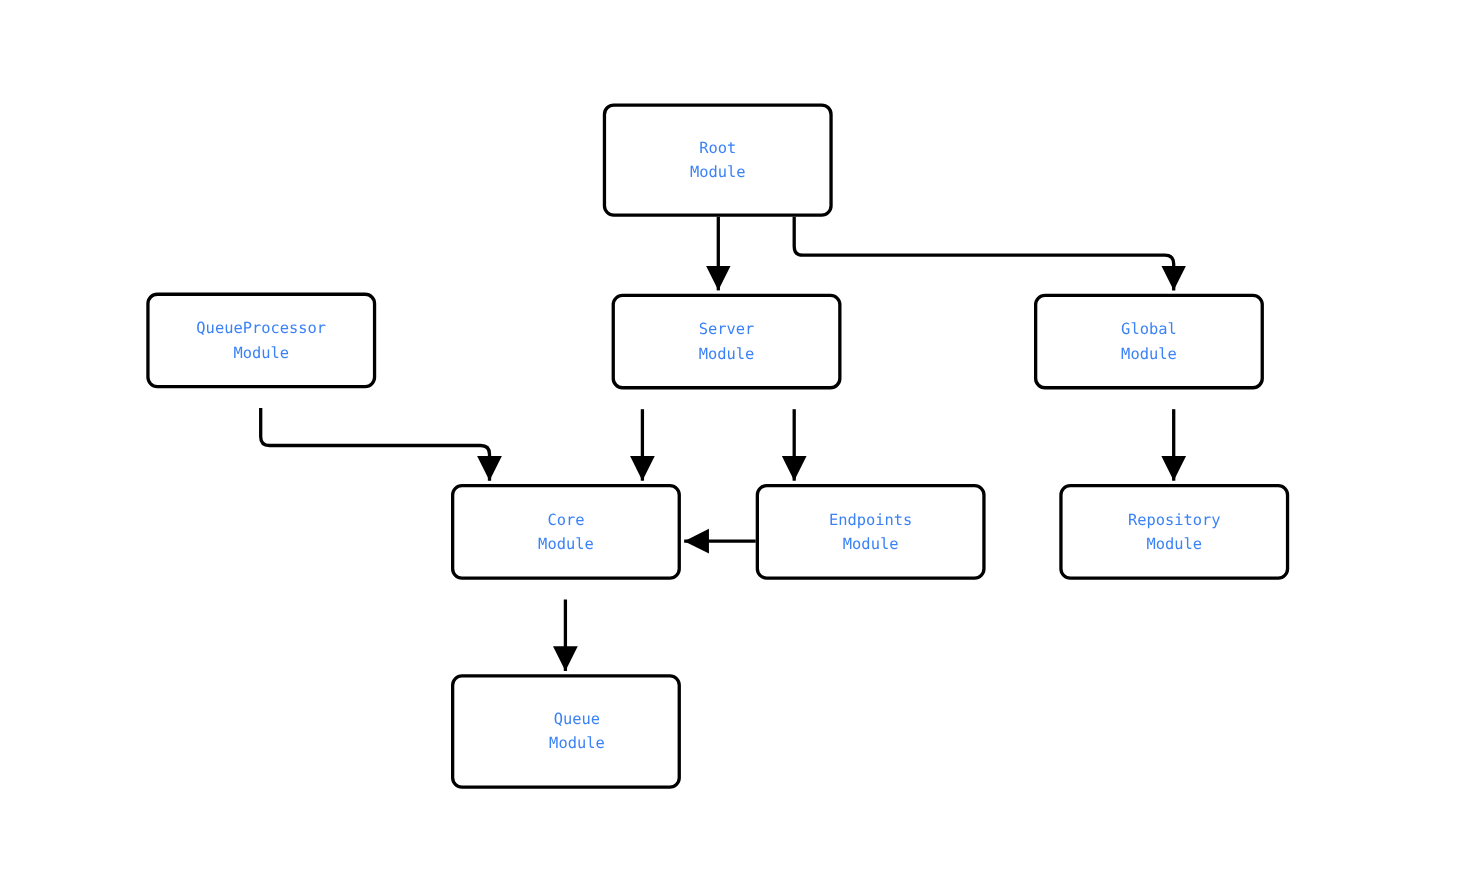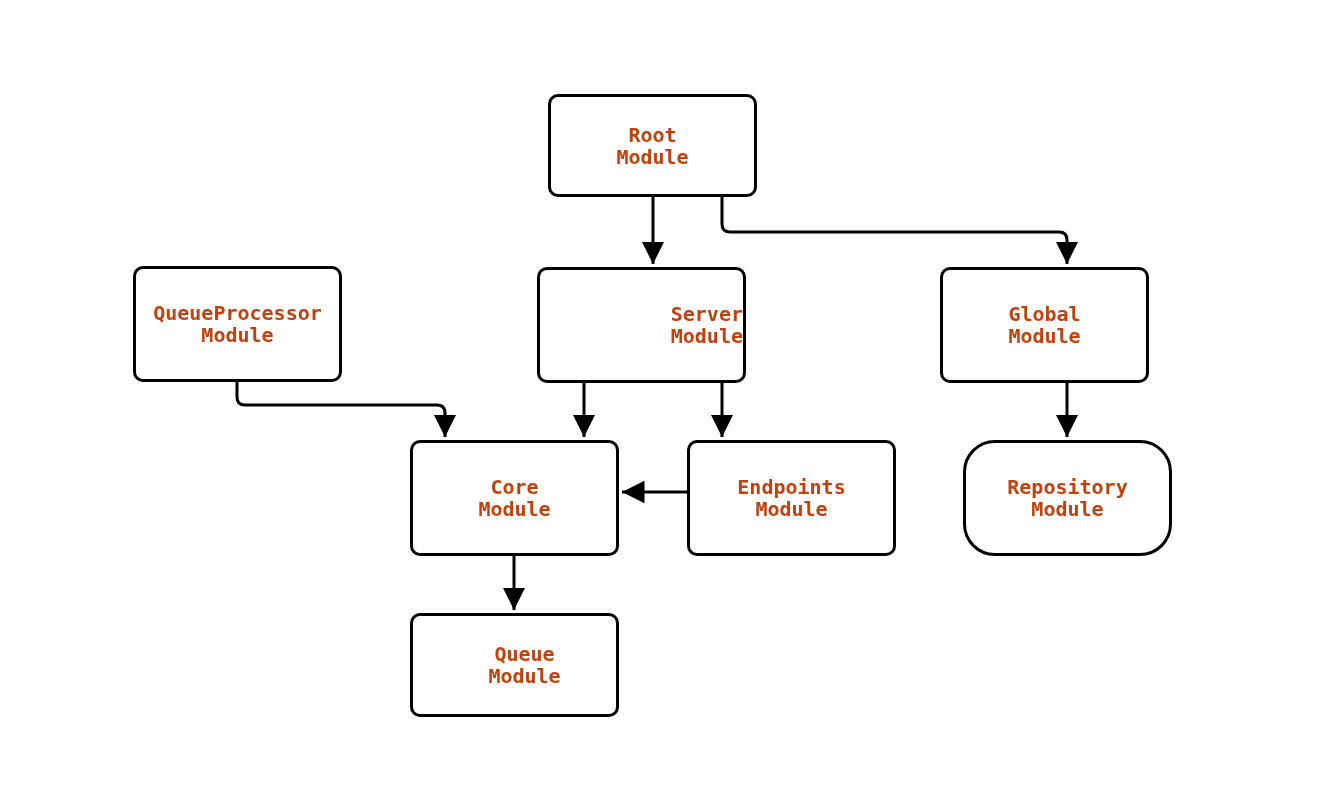--- a/index.html
+++ b/index.html
@@ -20,43 +20,43 @@
   }
   .edges-layer path.edge {
     fill: none;
     stroke: #000000;
     stroke-width: 3;
     stroke-linejoin: round;
   }
   .node {
     position: absolute;
     width: 209px;
-    height: 116px;
+    height: 87px;
     background: #ffffff;
     border: 3px solid #000000;
     border-radius: 10px;
     display: flex;
     align-items: center;
     justify-content: center;
   }
   .node .label {
-    font-weight: bold;
-    font-size: 20px;
+    font-weight: normal;
+    font-size: 14px;
     line-height: 22px;
-    color: #c2410c;
+    color: #3b82f6;
     text-align: center;
     white-space: pre-line;
   }
   .node-root           { left: 548px;  top: 94px;  height: 103px; }
   .node-queueprocessor { left: 133px;  top: 266px; }
-  .node-server         { left: 537px;  top: 267px; justify-content: flex-end; }
+  .node-server         { left: 556px;  top: 267px; }
   .node-global         { left: 940px;  top: 267px; }
   .node-core           { left: 410px;  top: 440px; }
   .node-endpoints      { left: 687px;  top: 440px; align-items: center; }
-  .node-repository     { left: 963px;  top: 440px; border-radius: 32px; }
+  .node-repository     { left: 963px;  top: 440px; }
   .node-queue          { left: 410px;  top: 613px; height: 104px; padding-left: 20px; }
 </style>
 </head>
 <body>
 
 <div class="canvas">
 
   <svg class="edges-layer" width="1337" height="809" viewBox="0 0 1337 809" xmlns="http://www.w3.org/2000/svg">
     <defs>
       <marker id="arrow" viewBox="0 0 10 10" refX="10" refY="5" markerWidth="7.5" markerHeight="9" orient="auto-start-reverse">

